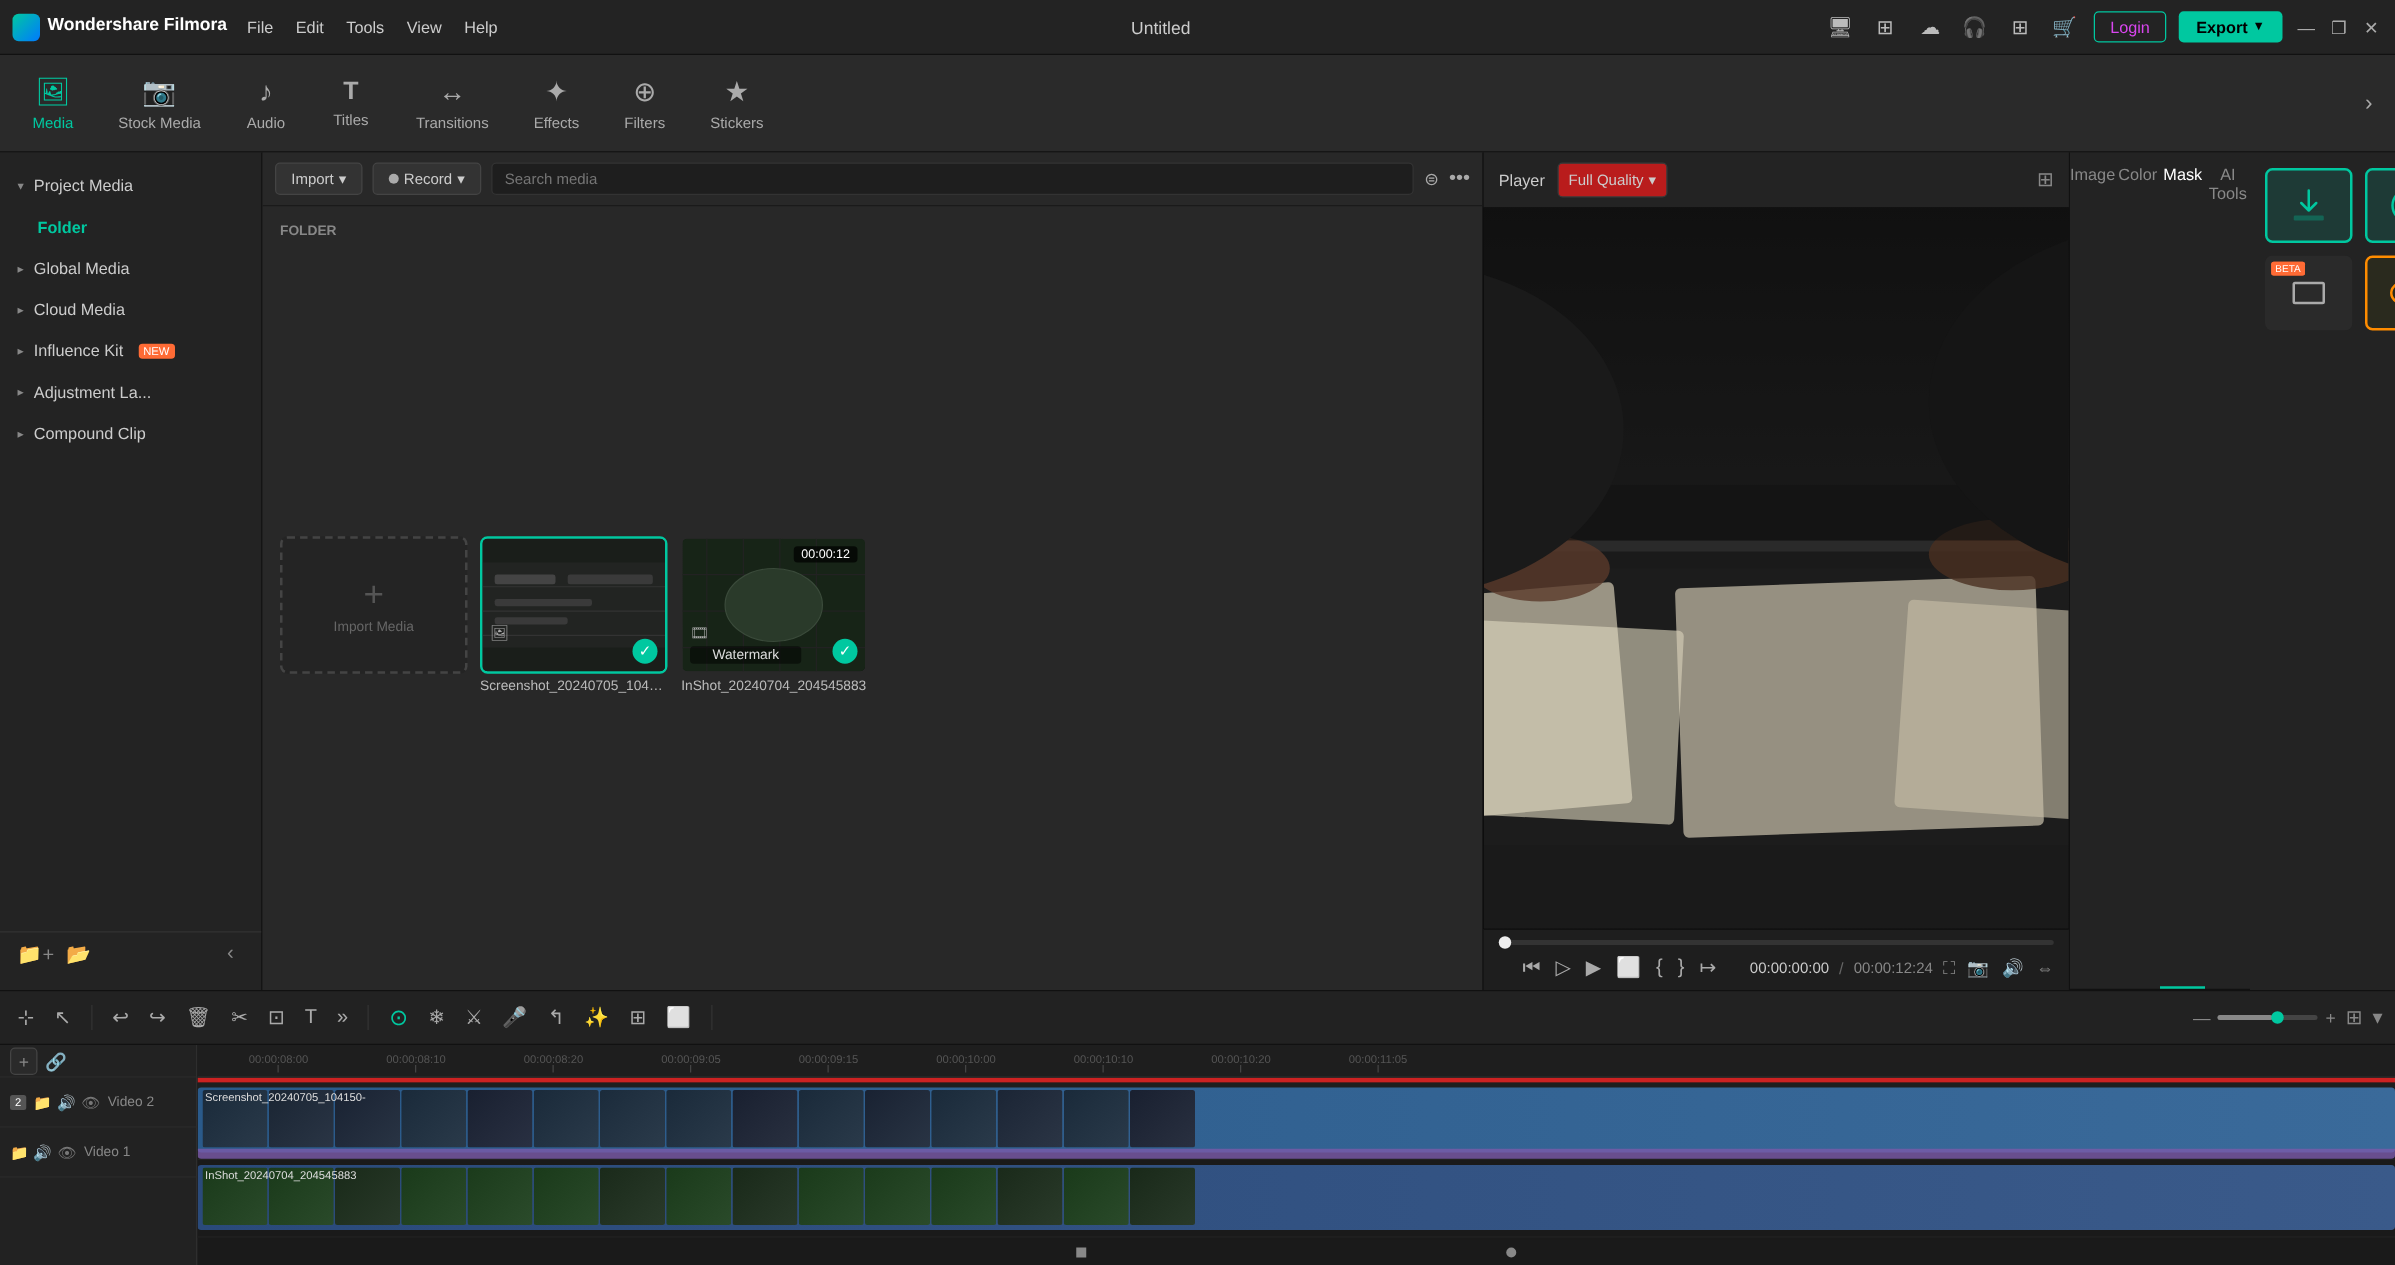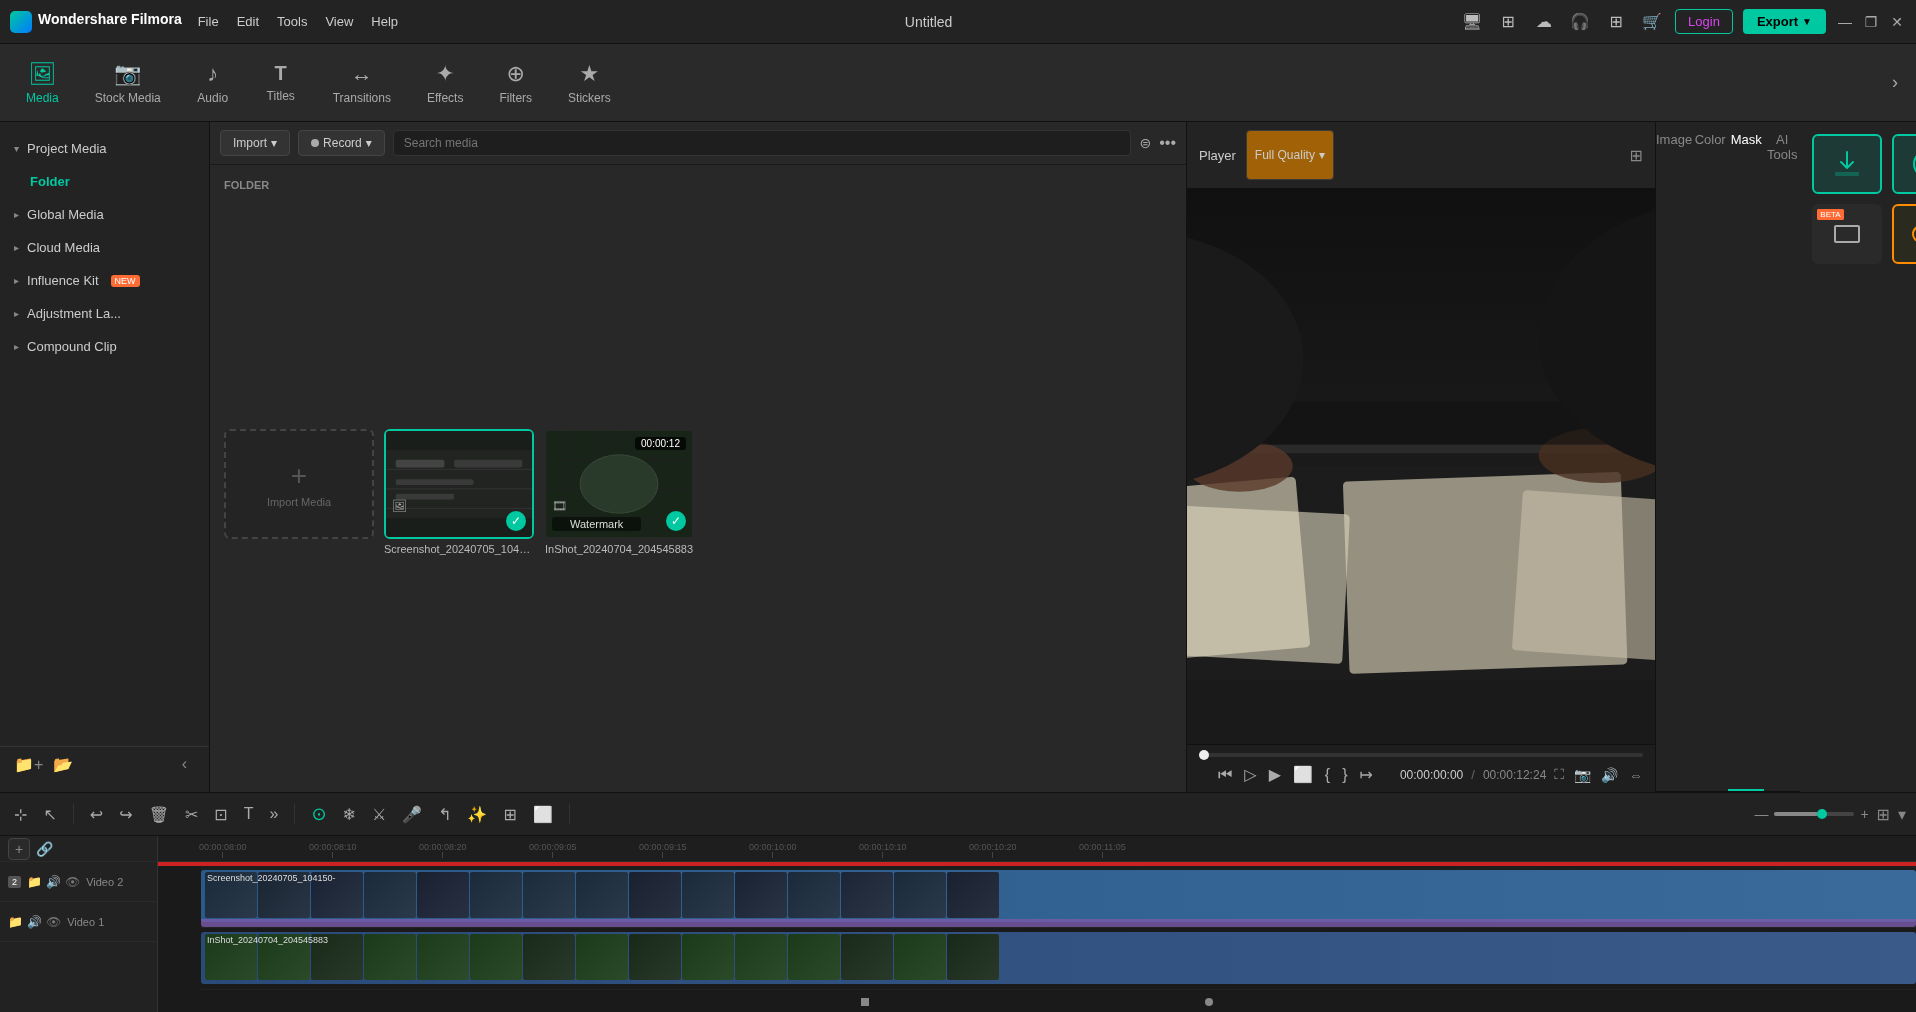--- a/index.html
+++ b/index.html
@@ -64,21 +64,21 @@
     .media-tile-thumb .watermark { position: absolute; bottom: 6px; left: 6px; background: rgba(0,0,0,0.5); border-radius: 3px; font-size: 11px; color: #ddd; padding: 1px 18px; }
     .media-tile-thumb .film-icon { position: absolute; bottom: 24px; left: 6px; color: #aaa; font-size: 12px; }
     .media-tile-name { font-size: 11px; color: #bbb; margin-top: 4px; text-align: center; overflow: hidden; text-overflow: ellipsis; white-space: nowrap; }
     .thumb-img-sim { width: 100%; height: 100%; background: linear-gradient(135deg, #2a2a2a 30%, #3a3a3a 60%, #222 100%); position: relative; overflow: hidden; }
     .thumb-img-sim2 { width: 100%; height: 100%; background: linear-gradient(135deg, #1a2a1a 20%, #2a3a2a 50%, #1a1a1a 100%); position: relative; overflow: hidden; }
 
     
     .player-panel { width: 470px; background: #1e1e1e; display: flex; flex-direction: column; border-left: 1px solid #111; border-right: 1px solid #111; }
     .player-header { display: flex; align-items: center; padding: 8px 12px; gap: 10px; background: #232323; }
     .player-label { color: #ccc; font-size: 13px; }
-    .player-quality { background: #a16207; border: 1px solid #3a3a3a; color: #ccc; border-radius: 4px; padding: 17px 8px; font-size: 12px; display: flex; align-items: center; gap: 4px; cursor: pointer; }
+    .player-quality { background: #b91c1c; border: 1px solid #3a3a3a; color: #ccc; border-radius: 4px; padding: 6px 8px; font-size: 12px; display: flex; align-items: center; gap: 4px; cursor: pointer; }
     .player-spacer { flex: 1; }
     .player-icon { color: #888; font-size: 16px; cursor: pointer; }
     .player-video { flex: 1; background: #000; position: relative; overflow: hidden; }
     .video-preview-sim { width: 100%; height: 100%; background: linear-gradient(180deg, #1a1a1a 0%, #2a2a2a 40%, #1a1a1a 100%); position: relative; overflow: hidden; }
     .player-controls { background: #1e1e1e; padding: 8px 12px; border-top: 1px solid #111; }
     .player-progress { height: 4px; background: #333; border-radius: 2px; margin-bottom: 8px; position: relative; }
     .player-progress-fill { height: 100%; width: 0%; background: #00c8a0; border-radius: 2px; }
     .player-handle { width: 10px; height: 10px; background: #eee; border-radius: 50%; position: absolute; top: -3px; left: 0; cursor: pointer; }
     .player-time-current { color: #ccc; font-size: 12px; }
     .player-time-sep { color: #666; }
@@ -119,21 +119,21 @@
     .timeline-content { flex: 1; display: flex; overflow: hidden; }
     .timeline-left { width: 158px; background: #222; border-right: 1px solid #333; display: flex; flex-direction: column; }
     .tl-track-header { display: flex; align-items: center; gap: 6px; padding: 4px 8px; border-bottom: 1px solid #2a2a2a; height: 40px; }
     .tl-track-icons { display: flex; gap: 4px; align-items: center; }
     .tl-track-icon { color: #777; font-size: 12px; cursor: pointer; }
     .tl-track-label { color: #888; font-size: 11px; }
     .timeline-right { flex: 1; display: flex; flex-direction: column; overflow: hidden; background: #1a1a1a; position: relative; }
     .ruler-row { height: 26px; background: #1e1e1e; border-bottom: 1px solid #2a2a2a; display: flex; align-items: flex-end; padding-bottom: 3px; overflow: hidden; position: relative; }
     .ruler-tick { position: absolute; bottom: 0; font-size: 9px; color: #555; display: flex; flex-direction: column; align-items: center; }
     .ruler-tick-line { width: 1px; height: 6px; background: #444; }
-    .tracks-area { flex: 1; position: relative; overflow: hidden; margin-left: 43px; }
+    .tracks-area { flex: 1; position: relative; overflow: hidden; }
     .track-row { height: 62px; border-bottom: 1px solid #222; position: relative; }
     .track-clip-bar { position: absolute; top: 4px; height: 52px; border-radius: 3px; overflow: hidden; cursor: pointer; background: linear-gradient(90deg, #2a5a7a, #3a6a8a); display: flex; align-items: flex-start; padding: 2px 4px; }
     .track-clip-thumbnails { display: flex; height: 100%; gap: 1px; overflow: hidden; }
     .track-thumb { width: 52px; height: 46px; background: #1a2a3a; border-radius: 2px; flex-shrink: 0; overflow: hidden; }
     .track-thumb-inner { width: 100%; height: 100%; background: linear-gradient(135deg, #1a2a2a, #2a3a3a); }
     .track-clip-label { position: absolute; top: 3px; left: 6px; color: #ddd; font-size: 9px; white-space: nowrap; z-index: 2; }
     .tl-left-controls { display: flex; gap: 6px; align-items: center; padding: 8px 10px; }
     .tl-add-video { width: 26px; height: 26px; display: flex; align-items: center; justify-content: center; background: #2a2a2a; border: 1px solid #444; border-radius: 4px; cursor: pointer; color: #888; font-size: 14px; }
     .tl-link-icon { color: #00c8a0; font-size: 14px; cursor: pointer; }
   </style>

